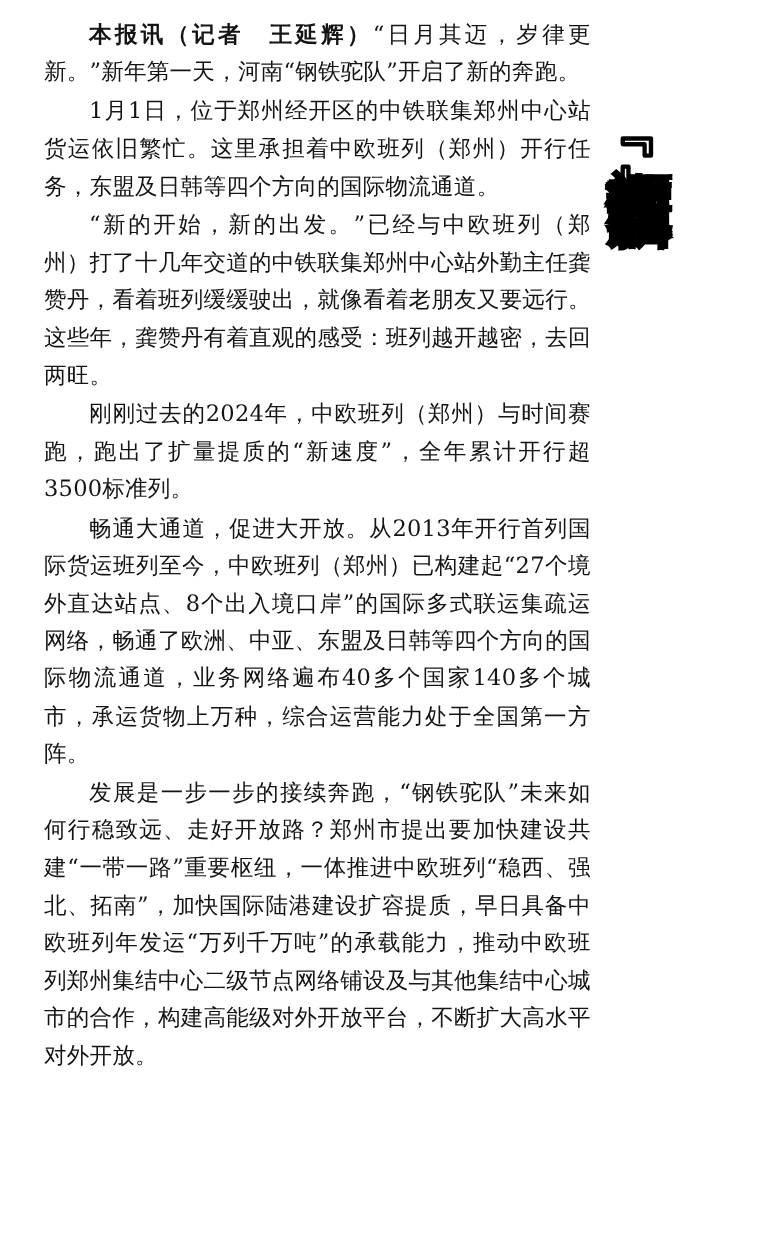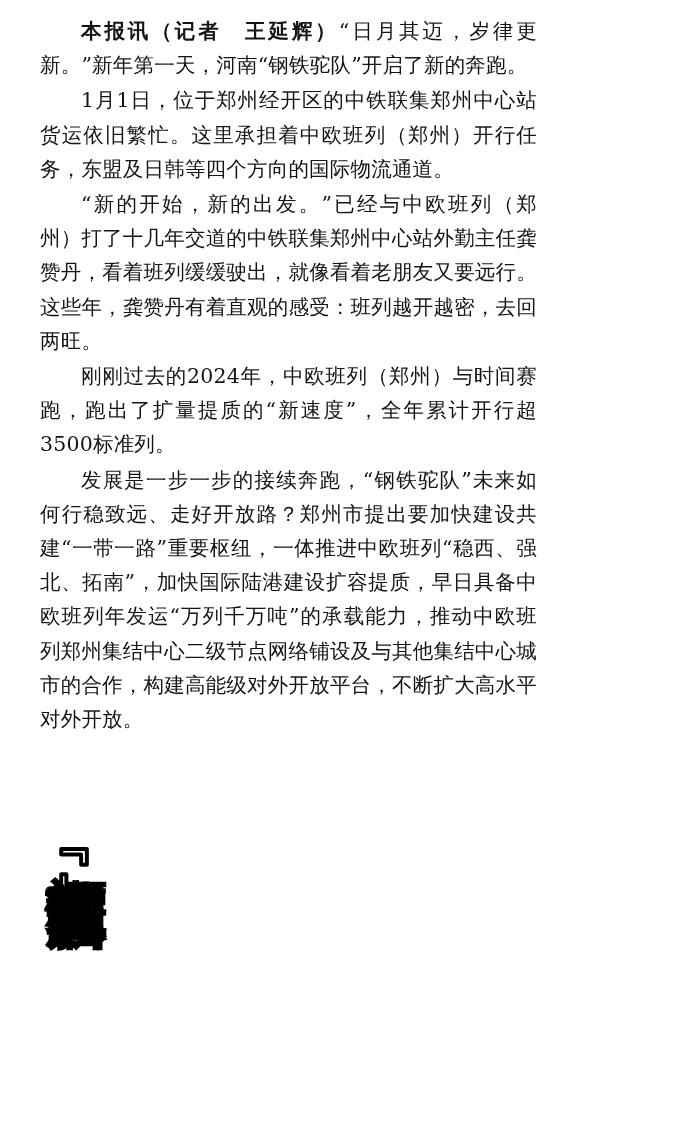--- a/index.html
+++ b/index.html
@@ -16,21 +16,21 @@
   }
   .page {
     position: relative;
     width: 690px;
     height: 1138px;
     box-sizing: border-box;
     background: #ffffff;
   }
   .layout {
     display: flex;
-    flex-direction: column;
+    flex-direction: row;
     width: 100%;
     height: 100%;
     box-sizing: border-box;
     padding: 14px 8px 10px 40px;
   }
   .article-body {
     flex: 0 0 505px;
     width: 505px;
     box-sizing: border-box;
     padding-right: 8px;
@@ -87,20 +87,21 @@
       <p class="para first"><span class="lead">本报讯</span><span class="reporter">（记者　王延辉）</span><span>“日月其迈，岁律更新。”新年第一天，河南“钢铁驼队”开启了新的奔跑。</span></p>
 
       <p class="para">1月1日，位于郑州经开区的中铁联集郑州中心站货运依旧繁忙。这里承担着中欧班列（郑州）开行任务，东盟及日韩等四个方向的国际物流通道。</p>
 
 
       <p class="para">“新的开始，新的出发。”已经与中欧班列（郑州）打了十几年交道的中铁联集郑州中心站外勤主任龚赞丹，看着班列缓缓驶出，就像看着老朋友又要远行。这些年，龚赞丹有着直观的感受：班列越开越密，去回两旺。</p>
 
       <p class="para">刚刚过去的2024年，中欧班列（郑州）与时间赛跑，跑出了扩量提质的“新速度”，全年累计开行超3500标准列。</p>
 
 
+      <p class="para">畅通大通道，促进大开放。从2013年开行首列国际货运班列至今，中欧班列（郑州）已构建起“27个境外直达站点、8个出入境口岸”的国际多式联运集疏运网络，畅通了欧洲、中亚、东盟及日韩等四个方向的国际物流通道，业务网络遍布40多个国家140多个城市，承运货物上万种，综合运营能力处于全国第一方阵。</p>
 
       <p class="para"><span>发展是一步一步的接续奔跑，“钢铁驼队”未来如何行稳致远、走好开放路？郑州市提出要加快建设共建“一带一路”重要枢纽，一体推进中欧班列“稳西、强北、拓南”，加快国际陆港建设扩容提质，早日具备中欧班列年发运“万列千万吨”的承载能力，推动中欧班列郑州集结中心二级节点网络铺设及与其他集结中心城市的合作，构建高能级对外开放平台，不断扩大高水平对外开放。</span></p>
 
     </div>
 
     <div class="headline-col">
       <div class="headline">河南『钢铁驼队』启新程</div>
     </div>
 
   </div>

